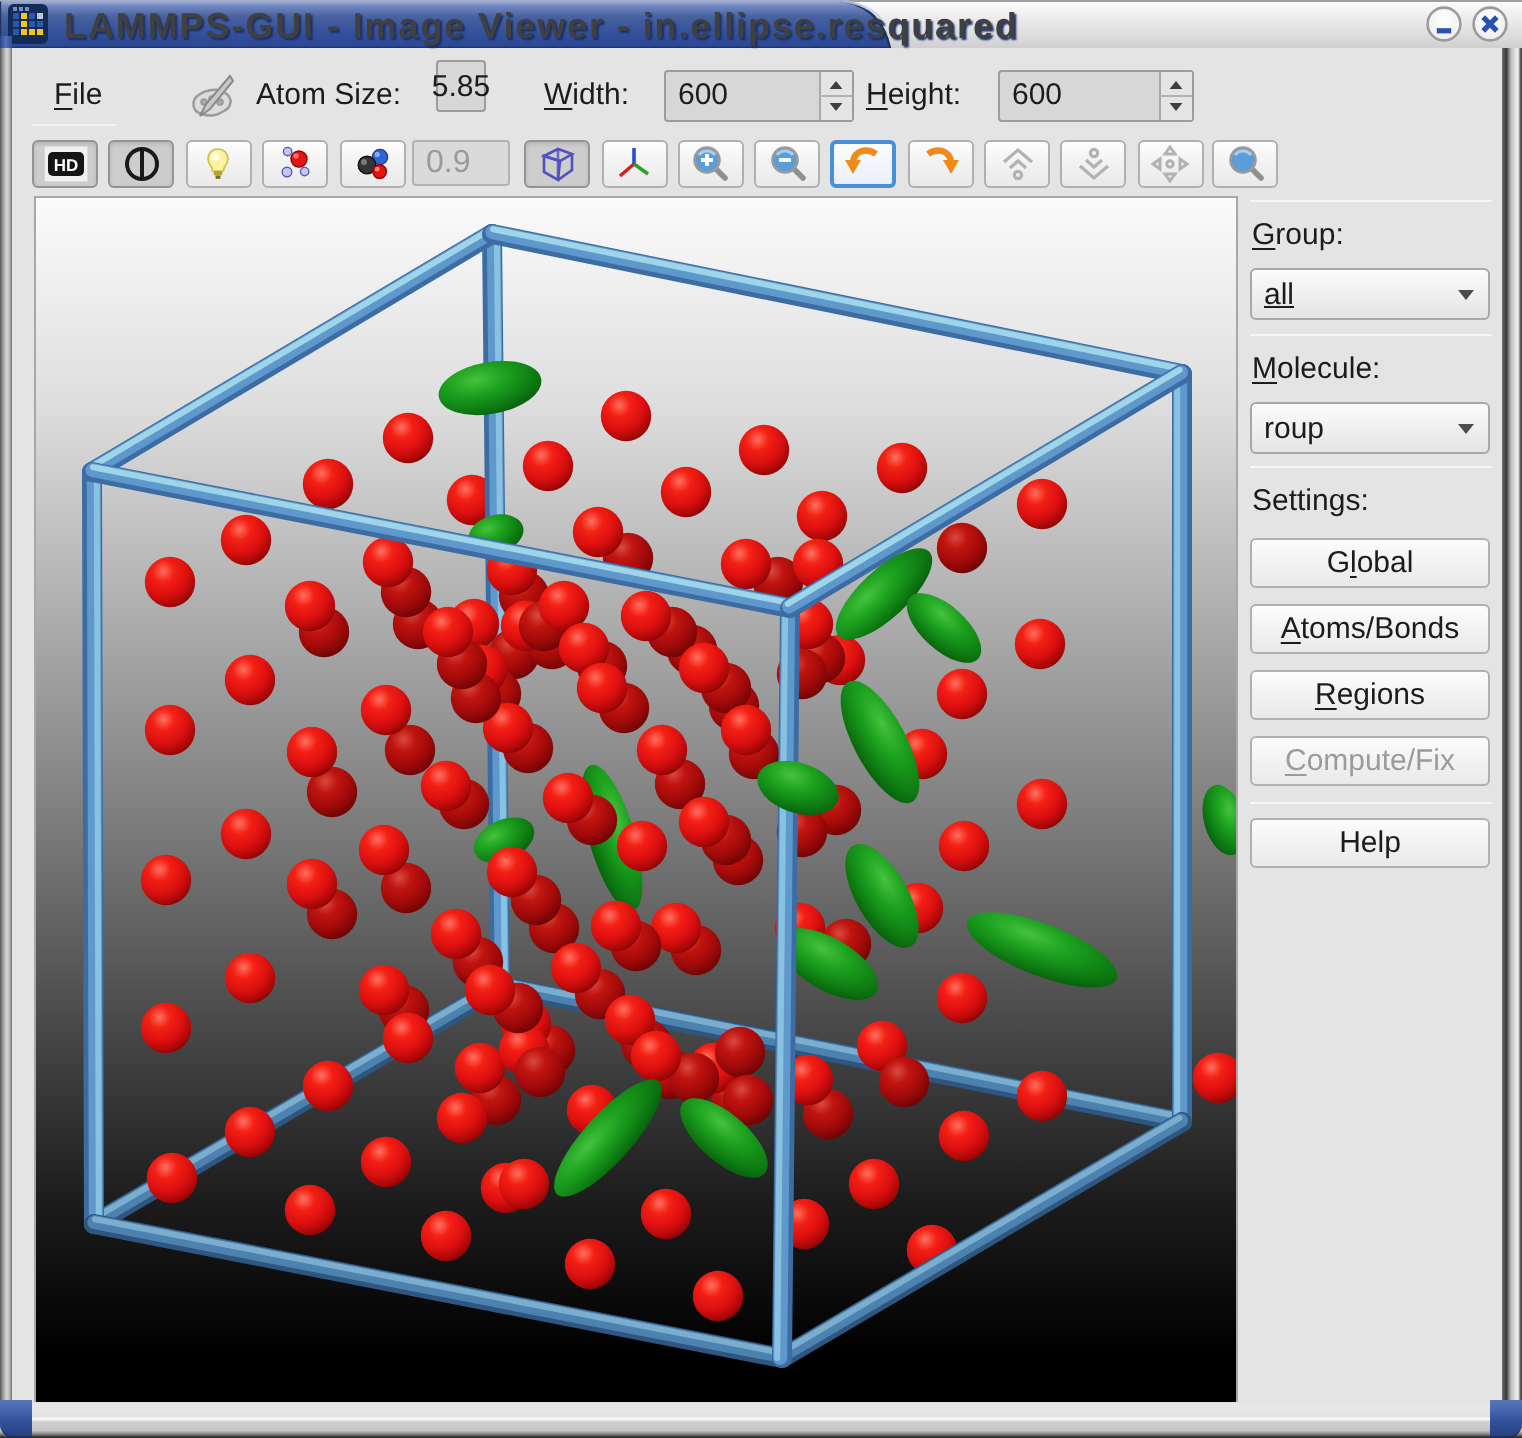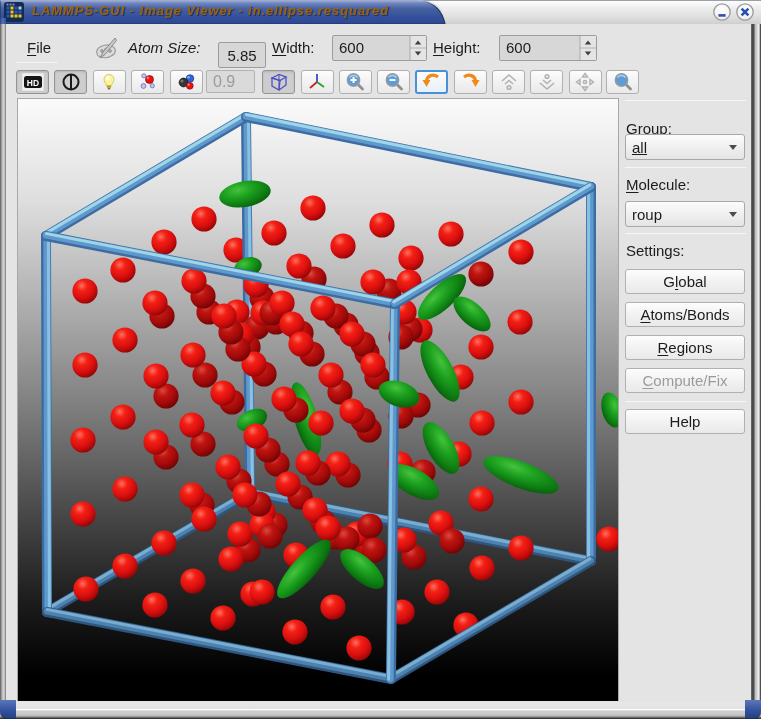--- a/index.html
+++ b/index.html
@@ -4,22 +4,22 @@
 * { margin:0; padding:0; box-sizing:border-box; }
 html,body { width:761px; height:719px; overflow:hidden; }
 body { font-family:"Liberation Sans", sans-serif; font-size:15px; color:#1c1c1c;
        background:#e4e4e4; position:relative; }
 .abs { position:absolute; }
 
 #titlebar { left:0; top:0; width:761px; height:24px;
   background:linear-gradient(#fdfdfd, #eeeeee 30%, #dcdcdc 75%, #cfcfcf);
   border-top:1px solid #9aa0a8; }
 #titleblue { left:0; top:0; width:447px; height:24px; }
-#title-text { left:32px; top:3px; font-size:13px; font-weight:bold; color:#a16207;
-  text-shadow:1px 1px 1px #1a2f66; letter-spacing:0.95px;font-style:italic; }
+#title-text { left:32px; top:3px; font-size:18px; font-weight:bold; color:#404040;
+  text-shadow:1px 1px 1px #1a2f66; letter-spacing:0.95px; }
 #borderL { left:0; top:24px; width:6px; height:678px;
   background:linear-gradient(90deg,#5a5a5a,#9c9c9c 25%,#d6d6d6 55%,#b8b8b8 80%,#6e6e6e); }
 #borderLtop { left:0; top:18px; width:6px; height:26px;
   background:linear-gradient(90deg,#2c4186,#5570b4 45%,#33509c); }
 #borderR { left:751px; top:24px; width:10px; height:678px;
   background:linear-gradient(90deg,#6e6e6e,#3a3a3a 22%,#bdbdbd 45%,#d8d8d8 62%,#f2f2f2 80%,#5a5a5a 93%,#3a3a3a); }
 #borderB { left:0; top:702px; width:761px; height:17px;
   background:linear-gradient(#e8e8e8 , #e2e2e2 38%, #ffffff 44%, #d0d0d0 52%, #c4c4c4 78%, #8a8a8a 88%, #3c3c3c 96%, #222); }
 .bluecorner { top:700px; width:16px; height:19px; background:linear-gradient(#5b76ba,#31519e 60%,#27417e); border-bottom:1px solid #1c2f5c; }
 
@@ -99,22 +99,22 @@
 <div class="abs" style="left:16px;top:62px;width:42px;height:1px;background:#adadad;border-bottom:1px solid #f2f2f2;"></div>
 <svg class="abs" style="left:93px;top:37px" width="26" height="24" viewBox="0 0 26 24">
   <g stroke="#9a9a9a" fill="#dcdcdc">
    <path d="M8,20 C3,19 2,13 7,10 C10,8 16,7 19,9 C24,12 23,17 18,19 C15,21 11,21 8,20 Z" stroke-width="1.2"></path>
    <circle cx="9" cy="14" r="1.4" fill="#b0b0b0"></circle>
       <circle cx="13" cy="12.5" r="1.4" fill="#b0b0b0"></circle>
       <circle cx="17" cy="14" r="1.4" fill="#b0b0b0"></circle>
    <path d="M22,1 L10,15 L7,21 L12,17.5 L23.5,3.5 Z" fill="#c8c8c8" stroke="#8a8a8a" stroke-width="1"></path>
   </g>
 </svg>
-<div class="abs txt" style="left:128px;top:39px;font-style:italic;">Atom Size:</div>
-<div class="abs field tb" style="left:218px;top:42px;width:48px;height:26px;">5.85</div>
+<div class="abs txt" style="left:128px;top:39px;">Atom Size:</div>
+<div class="abs field tb" style="left:218px;top:30px;width:25px;height:26px;">5.85</div>
 <div class="abs txt" style="left:272px;top:39px;"><span class="u">W</span>idth:</div>
 <div class="abs spin" style="left:332px;top:35px;width:95px;height:26px;"></div>
 <div class="abs txt" style="left:339px;top:39px;">600</div>
 <div class="abs txt" style="left:433px;top:39px;"><span class="u">H</span>eight:</div>
 <div class="abs spin" style="left:499px;top:35px;width:98px;height:26px;"></div>
 <div class="abs txt" style="left:506px;top:39px;">600</div>
 <svg class="abs" style="left:409px;top:36px" width="17" height="24" viewBox="0 0 17 24">
     <rect x="1" y="0" width="16" height="24" fill="#e4e4e4"></rect>
     <line x1="1" y1="0" x2="1" y2="24" stroke="#a8a8a8"></line>
     <line x1="1" y1="12" x2="17" y2="12" stroke="#b2b2b2"></line>
@@ -245,21 +245,21 @@
     </svg>
   </div>
 <div class="abs btn tb" style="left:606.4px;top:70px;width:33px;height:24px;">
     <svg width="22" height="22" viewBox="0 0 22 22">
       <line x1="13.5" y1="13" x2="18.5" y2="18" stroke="#909090" stroke-width="2.8" stroke-linecap="round"></line>
       <circle cx="9.5" cy="9" r="6.2" fill="#5b9dd8" stroke="#9a9a9a" stroke-width="1.4"></circle>
       <path d="M5.5,6.5 A5,5 0 0 1 13.5,6.5" fill="none" stroke="#a8cdf0" stroke-width="1.6"></path>
     </svg>
   </div>
 <div class="abs sep" style="left:625px;top:100px;width:121px;"></div>
-<div class="abs txt" style="left:626px;top:120px;"><span class="u">G</span>roup:</div>
+<div class="abs txt" style="left:626px;top:109px;"><span class="u">G</span>roup:</div>
 <div class="abs combo" style="left:625px;top:134px;width:120px;height:26px;"></div>
 <div class="abs txt" style="left:632px;top:139px;text-decoration:underline;">all</div>
 <div class="abs arrow-down" style="left:729px;top:145px;"></div>
 <div class="abs sep" style="left:625px;top:167px;width:121px;"></div>
 <div class="abs txt" style="left:626px;top:176px;"><span class="u">M</span>olecule:</div>
 <div class="abs combo" style="left:625px;top:201px;width:120px;height:26px;"></div>
 <div class="abs txt" style="left:632px;top:206px;">roup</div>
 <div class="abs arrow-down" style="left:729px;top:212px;"></div>
 <div class="abs sep" style="left:625px;top:233px;width:121px;"></div>
 <div class="abs txt" style="left:626px;top:242px;">Settings:</div>

